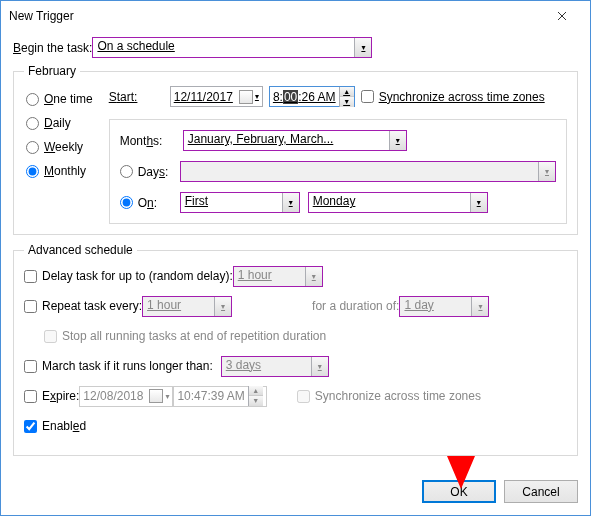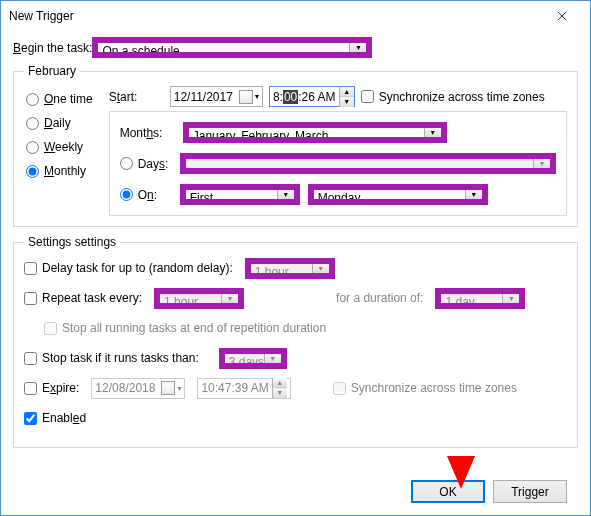--- a/index.html
+++ b/index.html
@@ -10,41 +10,41 @@
   .titlebar .close { width: 40px; height: 24px; display: flex; align-items: center; justify-content: center; color: #000; }
   .content { padding: 6px 12px 12px 12px; }
   .row { display: flex; align-items: center; margin-bottom: 6px; }
   .label { margin-right: 0; }
   fieldset { border: 1px solid #d9d9d9; margin: 4px 0 8px 0; padding: 8px 10px 10px 10px; }
   fieldset > legend { padding: 0 4px; color: #000; }
   .settings-body { display: flex; gap: 16px; }
   .freq-col { display: flex; flex-direction: column; gap: 10px; padding-top: 6px; padding-left: 2px; }
   .radio { display: flex; align-items: center; gap: 5px; }
   .right-col { flex: 1; }
-  .start-row { display: flex; align-items: center; gap: 6px; margin-bottom: 4px; }
+  .start-row { display: flex; align-items: center; gap: 6px; margin-bottom: 12px; text-decoration: underline; }
   .datebox { display: inline-flex; align-items: center; border: 1px solid #abadb3; height: 21px; padding: 0 3px; background: #fff; }
   .datebox .cal { margin-left: 6px; width: 14px; height: 14px; border: 1px solid #999; background: linear-gradient(#fff,#e8e8e8); display:inline-block; }
   .datebox .drop { margin-left: 2px; font-size: 8px; }
   .timebox { display: inline-flex; align-items: center; border: 1px solid #4a90d9; height: 21px; background: #fff; padding-left: 3px; }
   .timebox .seg { padding: 0; }
   .timebox .seg.sel { background: #404040; color: #fff; padding: 0 1px; }
   .spinners { display: inline-flex; flex-direction: column; border-left: 1px solid #abadb3; margin-left: 3px; }
   .spinners span { width: 14px; height: 10px; font-size: 7px; line-height: 10px; text-align: center; background: linear-gradient(#f8f8f8,#ddd); border-bottom: 1px solid #ccc; }
   .spinners span:last-child { border-bottom: none; }
   .cb { display: flex; align-items: center; gap: 5px; }
   input[type=checkbox], input[type=radio] { margin: 0; }
   .inner-group { border: 1px solid #d9d9d9; padding: 10px; }
   .ig-row { display: flex; align-items: center; gap: 8px; margin-bottom: 10px; }
   .ig-row:last-child { margin-bottom: 0; }
-  .combo { display: inline-flex; align-items: stretch; border: 6px solid #a21caf; height: 21px; background: #fff; }
+  .combo { display: inline-flex; align-items: stretch; border: 1px solid #a21caf; height: 21px; background: #fff; text-decoration: underline; }
   .combo .txt { padding: 1px 4px; flex: 1; white-space: nowrap; overflow: hidden; }
   .combo .btn { width: 17px; background: linear-gradient(#f8f8f8,#ddd); border-left: 1px solid #abadb3; display: flex; align-items: center; justify-content: center; font-size: 8px; }
   .combo.disabled { background: #f0f0f0; color: #888; }
-  .adv-row { display: flex; align-items: center; gap: 12px; margin-bottom: 8px; min-height: 22px; }
-  .buttons { position: absolute; right: 23px; bottom: 12px; display: flex; gap: 8px; }
+  .adv-row { display: flex; align-items: center; gap: 0; margin-bottom: 8px; min-height: 22px; }
+  .buttons { position: absolute; right: 12px; bottom: 12px; display: flex; gap: 8px; }
   .btn-std { width: 74px; height: 23px; border: 1px solid #adadad; background: linear-gradient(#f0f0f0,#e5e5e5); display: flex; align-items: center; justify-content: center; }
   .btn-std.focus { border: 1px solid #0078d7; box-shadow: 0 0 0 1px #0078d7 inset; }
   .arrow { position: absolute; left: 440px; top: 370px; width: 40px; height: 120px; pointer-events: none; }
   .faded { color: #888; }
   .mlabel { width: 55px; }
   .ufirst { }
 </style>
 </head>
 <body>
 
@@ -109,21 +109,21 @@
             </div>
             <label class="cb">
                 <input type="checkbox" style="">
                 <span>Synchronize across time zones</span>
               </label>
           </div>
 
           <div class="inner-group">
             <div class="ig-row">
               <span class="mlabel">Mont<span style="text-decoration:underline">h</span>s:</span>
-              <div class="combo" style="width:264px">
+              <div class="combo" style="width:224px">
                 <span class="txt">January, February, March...</span>
                 <span class="btn">▾</span>
               </div>
             </div>
             <div class="ig-row">
               <label class="radio" style="width:52px">
                   <input type="radio" name="dm" style="">
                   <span>Day<span style="text-decoration:underline">s</span>:</span>
                 </label>
               <div class="combo disabled" style="flex:1">
@@ -144,21 +144,21 @@
                 <span class="txt">Monday</span>
                 <span class="btn">▾</span>
               </div>
             </div>
           </div>
         </div>
       </div>
     </fieldset>
 
     <fieldset>
-      <legend>Settings settings</legend>
+      <legend>Advanced schedule</legend>
 
       <div class="adv-row">
         <label class="cb">
             <input type="checkbox" style="">
             <span>Delay task for up to (random delay):</span>
           </label>
         <div class="combo disabled" style="width:90px">
           <span class="txt faded">1 hour</span>
           <span class="btn">▾</span>
         </div>
@@ -183,23 +183,23 @@
       <div class="adv-row" style="padding-left:20px">
         <label class="cb faded">
             <input type="checkbox" disabled="" style="">
             <span>Stop all running tasks at end of repetition duration</span>
           </label>
       </div>
 
       <div class="adv-row">
         <label class="cb">
             <input type="checkbox" style="">
-            <span>Stop task if it runs tasks than:</span>
-          </label>
-        <div class="combo disabled" style="width:68px;margin-left:8px">
+            <span>March task if it runs longer than:</span>
+          </label>
+        <div class="combo disabled" style="width:108px;margin-left:8px">
           <span class="txt faded">3 days</span>
           <span class="btn">▾</span>
         </div>
       </div>
 
       <div class="adv-row">
         <label class="cb">
             <input type="checkbox" style="">
             <span>E<span style="text-decoration:underline">x</span>pire:</span>
           </label>
@@ -229,20 +229,20 @@
       </div>
     </fieldset>
 
   </div>
 
   <div class="buttons">
     <div class="btn-std focus">
         <span>OK</span>
       </div>
     <div class="btn-std">
-        <span>Trigger</span>
+        <span>Cancel</span>
       </div>
   </div>
 
   <svg class="arrow" viewBox="0 0 40 120">
     <path d="M20 0 L20 85 L6 85 L20 118 L34 85 L20 85 Z" fill="#ff0000"></path>
   </svg>
 </div>
 
 </body></html>

